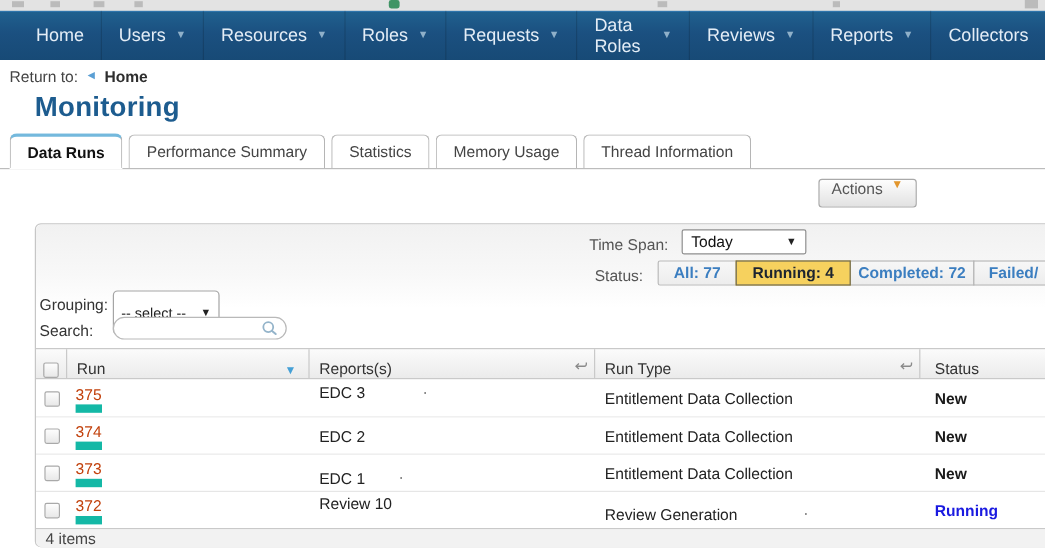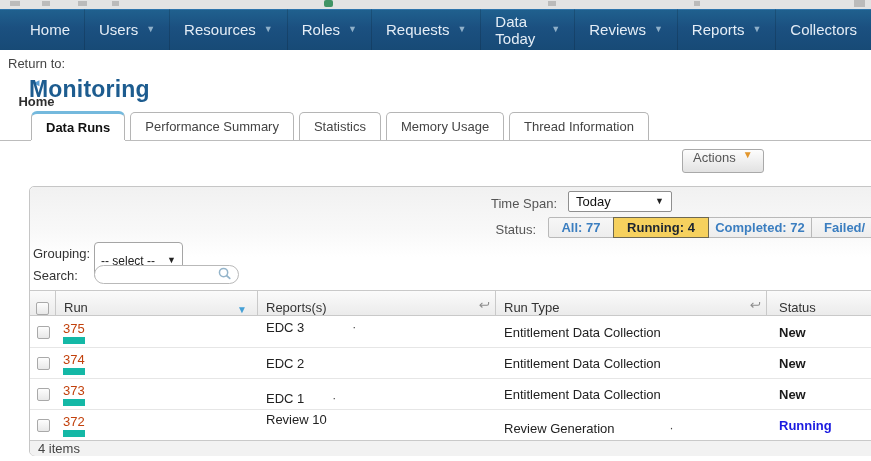--- a/index.html
+++ b/index.html
@@ -14,30 +14,30 @@
 
   
   .navbar { position:absolute; left:0; top:9px; width:871px; height:41px;
     background:linear-gradient(180deg,#20618f 0%,#1b5080 45%,#174a76 100%);
     box-shadow:inset 0 1px 0 #2e74ab; display:flex; align-items:stretch; padding-left:16px; }
   .nav-item { display:flex; align-items:center; padding:0 14px; color:#e4edf6; font-size:15px; cursor:pointer; position:relative; }
   .nav-item + .nav-item { border-left:1px solid rgba(0,0,0,0.15); }
   .nav-caret { font-size:9px; color:#8fb0c9; margin-left:8px; line-height:1; }
 
   
-  .return-row { position:absolute; left:8px; top:56px; font-size:13px; color:#444; display:flex; align-items:center; gap:6px;flex-direction:column; }
+  .return-row { position:absolute; left:8px; top:56px; font-size:13px; color:#444; display:flex; align-items:center; gap:6px; }
   .return-arrow { color:#5b9fd4; font-size:10px; }
   .return-link { font-weight:bold; color:#2e2e2e; cursor:pointer; }
 
   
   .page-title { position:absolute; left:29px; top:76px; font-size:23px; font-weight:bold; color:#1d5c8f; letter-spacing:.2px; }
 
   
   .tabs-baseline { position:absolute; left:0; top:140px; width:871px; height:1px; background:#bcbcbc; }
-  .tabs { position:absolute; left:31px; top:112px; display:flex; gap:5px; z-index:2; }
+  .tabs { position:absolute; left:8px; top:112px; display:flex; gap:5px; z-index:2; }
   .tab { height:28px; padding:0 14px; background:#fff; border:1px solid #b5b5b5; border-bottom:none;
     border-radius:5px 5px 0 0; font-size:13px; color:#444; display:flex; align-items:center; cursor:pointer; }
   .tab.active { height:29px; margin-top:-1px; border-top:3px solid #74b9dd; font-weight:bold; color:#111;
     border-radius:6px 6px 0 0; box-shadow:0 1px 0 #fff; }
 
   
   .actions-btn { position:absolute; left:682px; top:149px; height:24px; padding:0 10px; display:flex; align-items:flex-start; gap:7px;
     border:1px solid #a9a9a9; border-radius:3px; background:linear-gradient(180deg,#fdfdfd,#e2e2e2);
     font-size:13px; color:#555; cursor:pointer; }
   .actions-caret { font-size:10px; color:#e2962d; line-height:1; }
@@ -142,21 +142,21 @@
       </div>
     <div class="nav-item">
         <span>Roles</span>
         <span class="nav-caret">▼</span>
       </div>
     <div class="nav-item">
         <span>Requests</span>
         <span class="nav-caret">▼</span>
       </div>
     <div class="nav-item">
-        <span>Data Today</span>
+        <span>Data Roles</span>
         <span class="nav-caret">▼</span>
       </div>
     <div class="nav-item">
         <span>Reviews</span>
         <span class="nav-caret">▼</span>
       </div>
     <div class="nav-item">
         <span>Reports</span>
         <span class="nav-caret">▼</span>
       </div>

